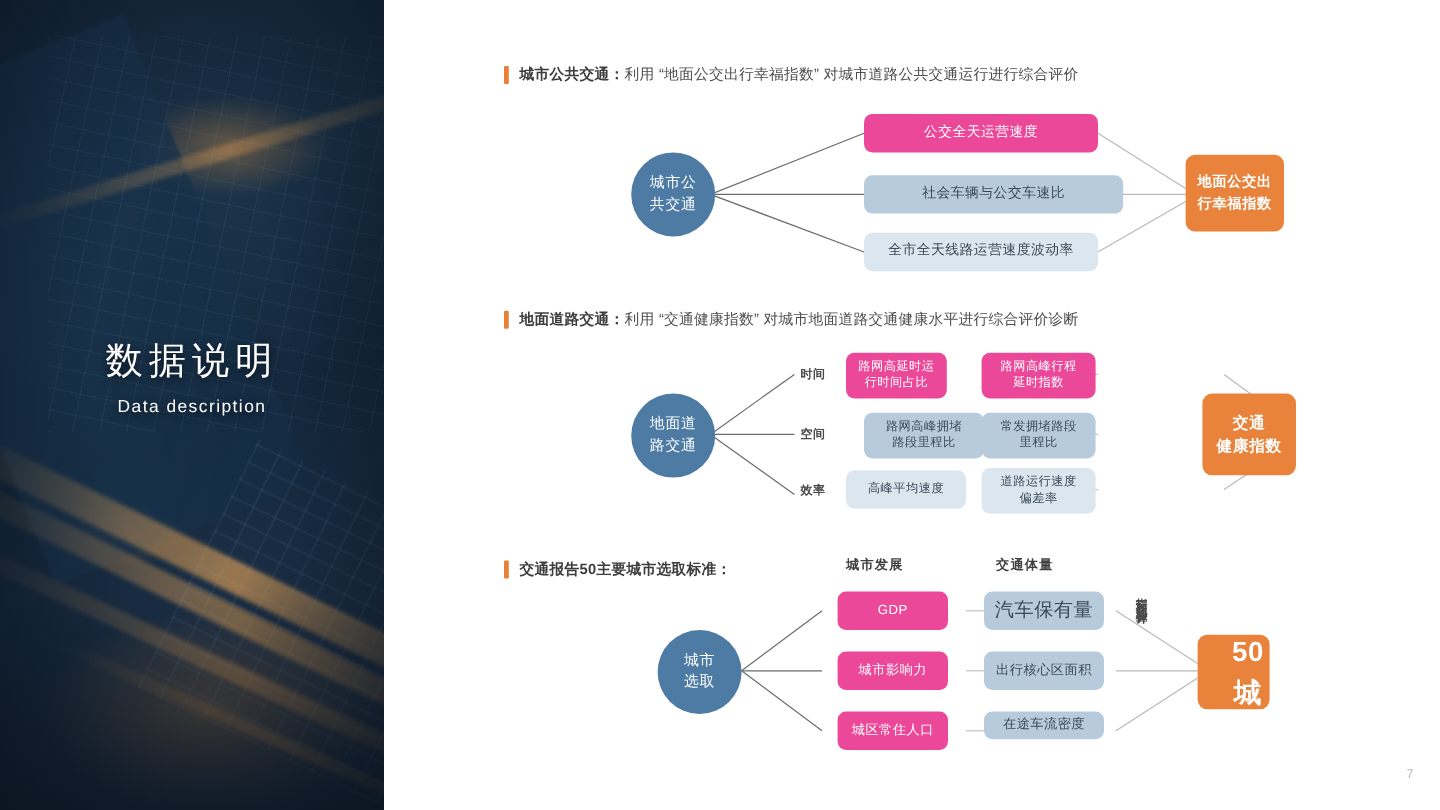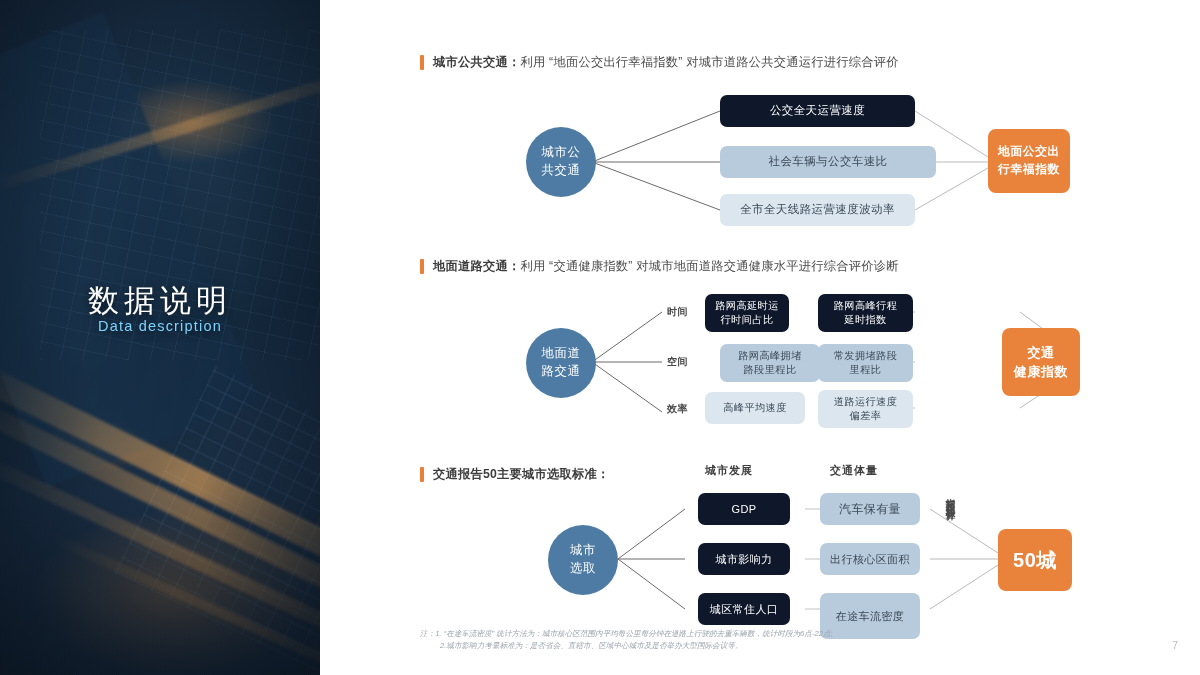--- a/index.html
+++ b/index.html
@@ -78,22 +78,23 @@
     position: absolute; left: 0; right: 0; top: 284px;
     text-align: center;
     color: #ffffff;
     text-shadow: 0 2px 8px rgba(0,0,0,.65);
   }
   .photo-title {
     font-size: 31px; letter-spacing: 5px; font-weight: 400;
     line-height: 1.1;
   }
   .photo-sub {
+    margin-top: 13px;
     font-size: 14.5px; letter-spacing: 1.2px; font-weight: 400;
-    color: #7dd3fc;
+    color: #ffffff;
   }
 
   
   #content {
     position: absolute; left: 380px; top: 0;
     width: 820px; height: 675px;
   }
 
   .section-head {
     position: absolute;
@@ -124,21 +125,21 @@
 
   .box {
     position: absolute;
     border-radius: 7px;
     display: flex; align-items: center; justify-content: center;
     text-align: center;
     line-height: 1.35;
     letter-spacing: .4px;
   }
   .box span { display: block; }
-  .box.lvl1 { background: #0f172a; color: #ffffff; }
+  .box.lvl1 { background: #ec4899; color: #ffffff; }
   .box.lvl2 { background: #b7cbdd; color: #3c4a58; }
   .box.lvl3 { background: #dbe6ef; color: #3c4a58; }
 
   .result-box {
     position: absolute;
     border-radius: 8px;
     background: #e9833b;
     color: #ffffff;
     display: flex; flex-direction: column;
     align-items: center; justify-content: center;
@@ -347,37 +348,33 @@
       <div class="box lvl1" style="left:318px; top:28px; width:92px; height:32px; font-size:11px;">
         <span>GDP</span>
       </div>
       <div class="box lvl1" style="left:318px; top:78px; width:92px; height:32px; font-size:11px;">
         <span>城市影响力</span>
       </div>
       <div class="box lvl1" style="left:318px; top:128px; width:92px; height:32px; font-size:11px;">
         <span>城区常住人口</span>
       </div>
 
-      <div class="box lvl2" style="left:440px; top:28px; width:100px; height:32px; font-size:12px;">
+      <div class="box lvl2" style="left:440px; top:28px; width:100px; height:32px; font-size:16px;">
         <span>汽车保有量</span>
       </div>
       <div class="box lvl2" style="left:440px; top:78px; width:100px; height:32px; font-size:11px;">
         <span>出行核心区面积</span>
       </div>
-      <div class="box lvl2" style="left:440px; top:128px; width:100px; height:46px; font-size:11px;">
+      <div class="box lvl2" style="left:440px; top:128px; width:100px; height:23px; font-size:11px;">
         <span>在途车流密度</span>
       </div>
 
       <div class="vert-label" style="left:566px; top:26px; height:135px;">指标归一化加权计算</div>
 
-      <div class="result-box" style="left:618px; top:64px; width:74px; height:62px; font-size:20px;">
+      <div class="result-box" style="left:618px; top:64px; width:60px; height:62px; font-size:23px;padding-left:24px;">
         <span>50城</span>
       </div>
     </div>
 
-    <div class="footnote">
-      <div>注：1. “在途车流密度” 统计方法为：城市核心区范围内平均每公里每分钟在道路上行驶的去重车辆数，统计时段为6点-22点;</div>
-      <div class="fn2">2.城市影响力考量标准为：是否省会、直辖市、区域中心城市及是否举办大型国际会议等。</div>
-    </div>
 
     <div class="page-num">7</div>
   </div>
 </div>
 
 </body></html>

